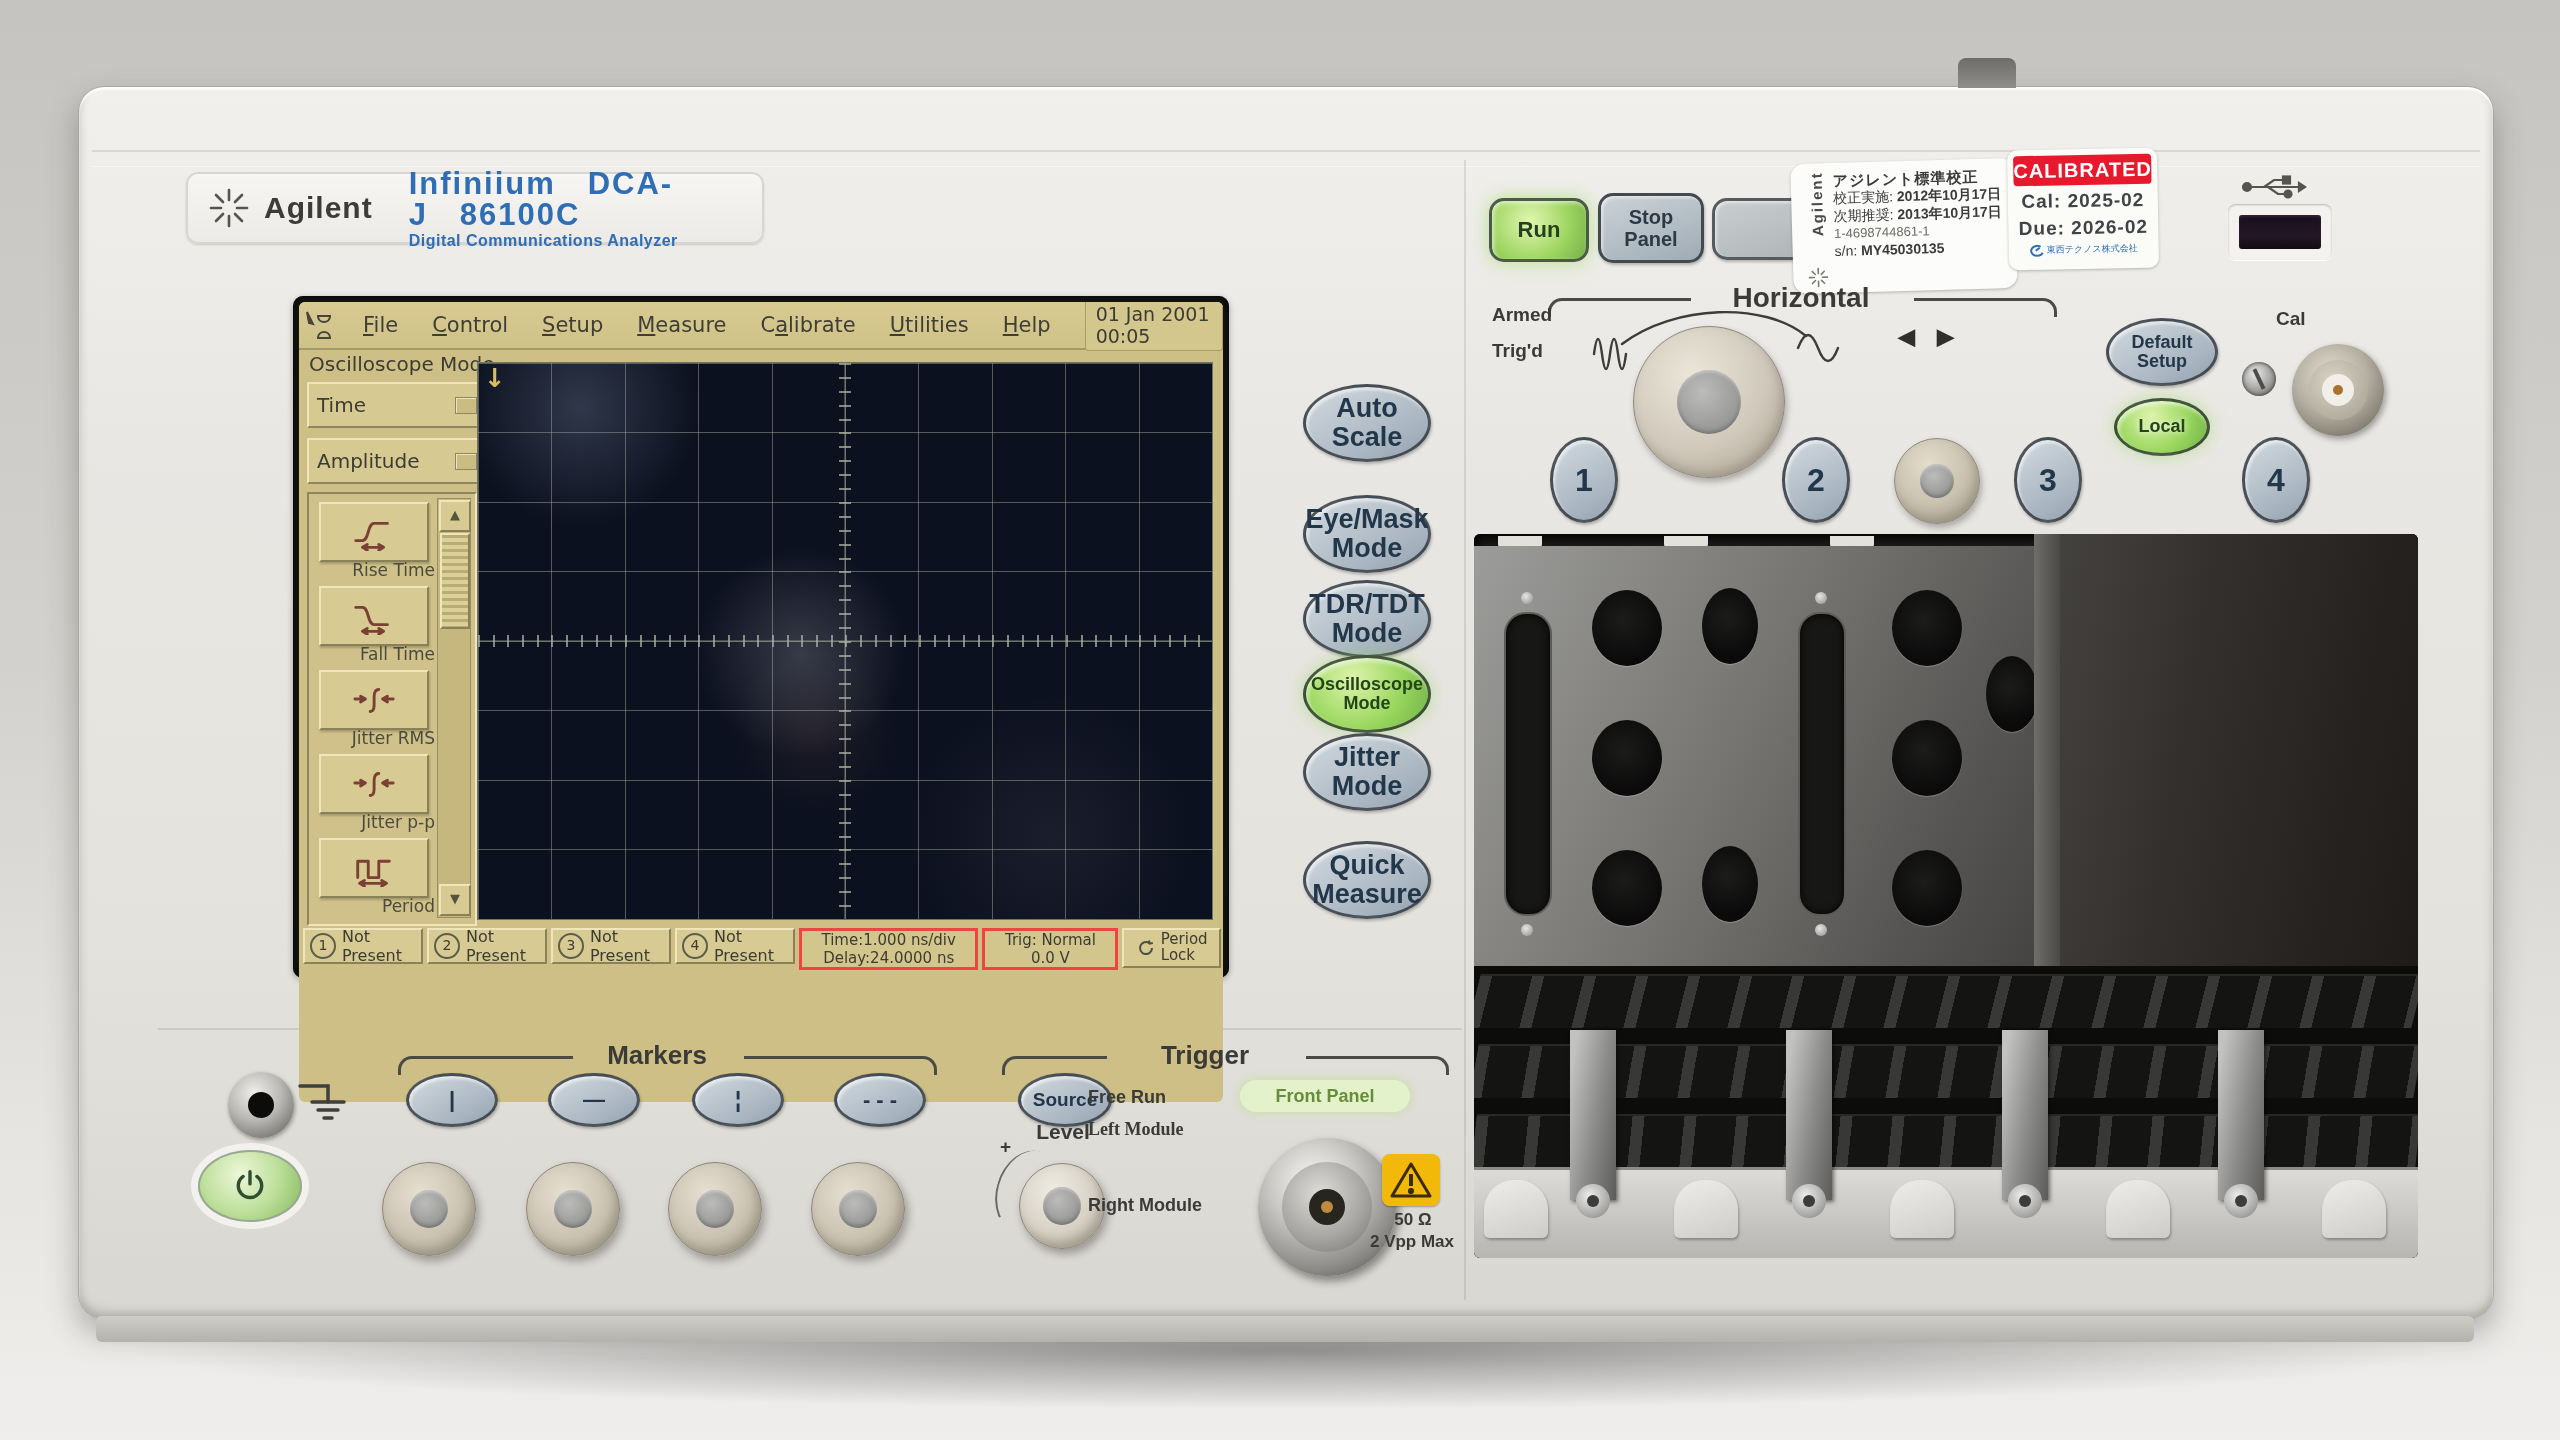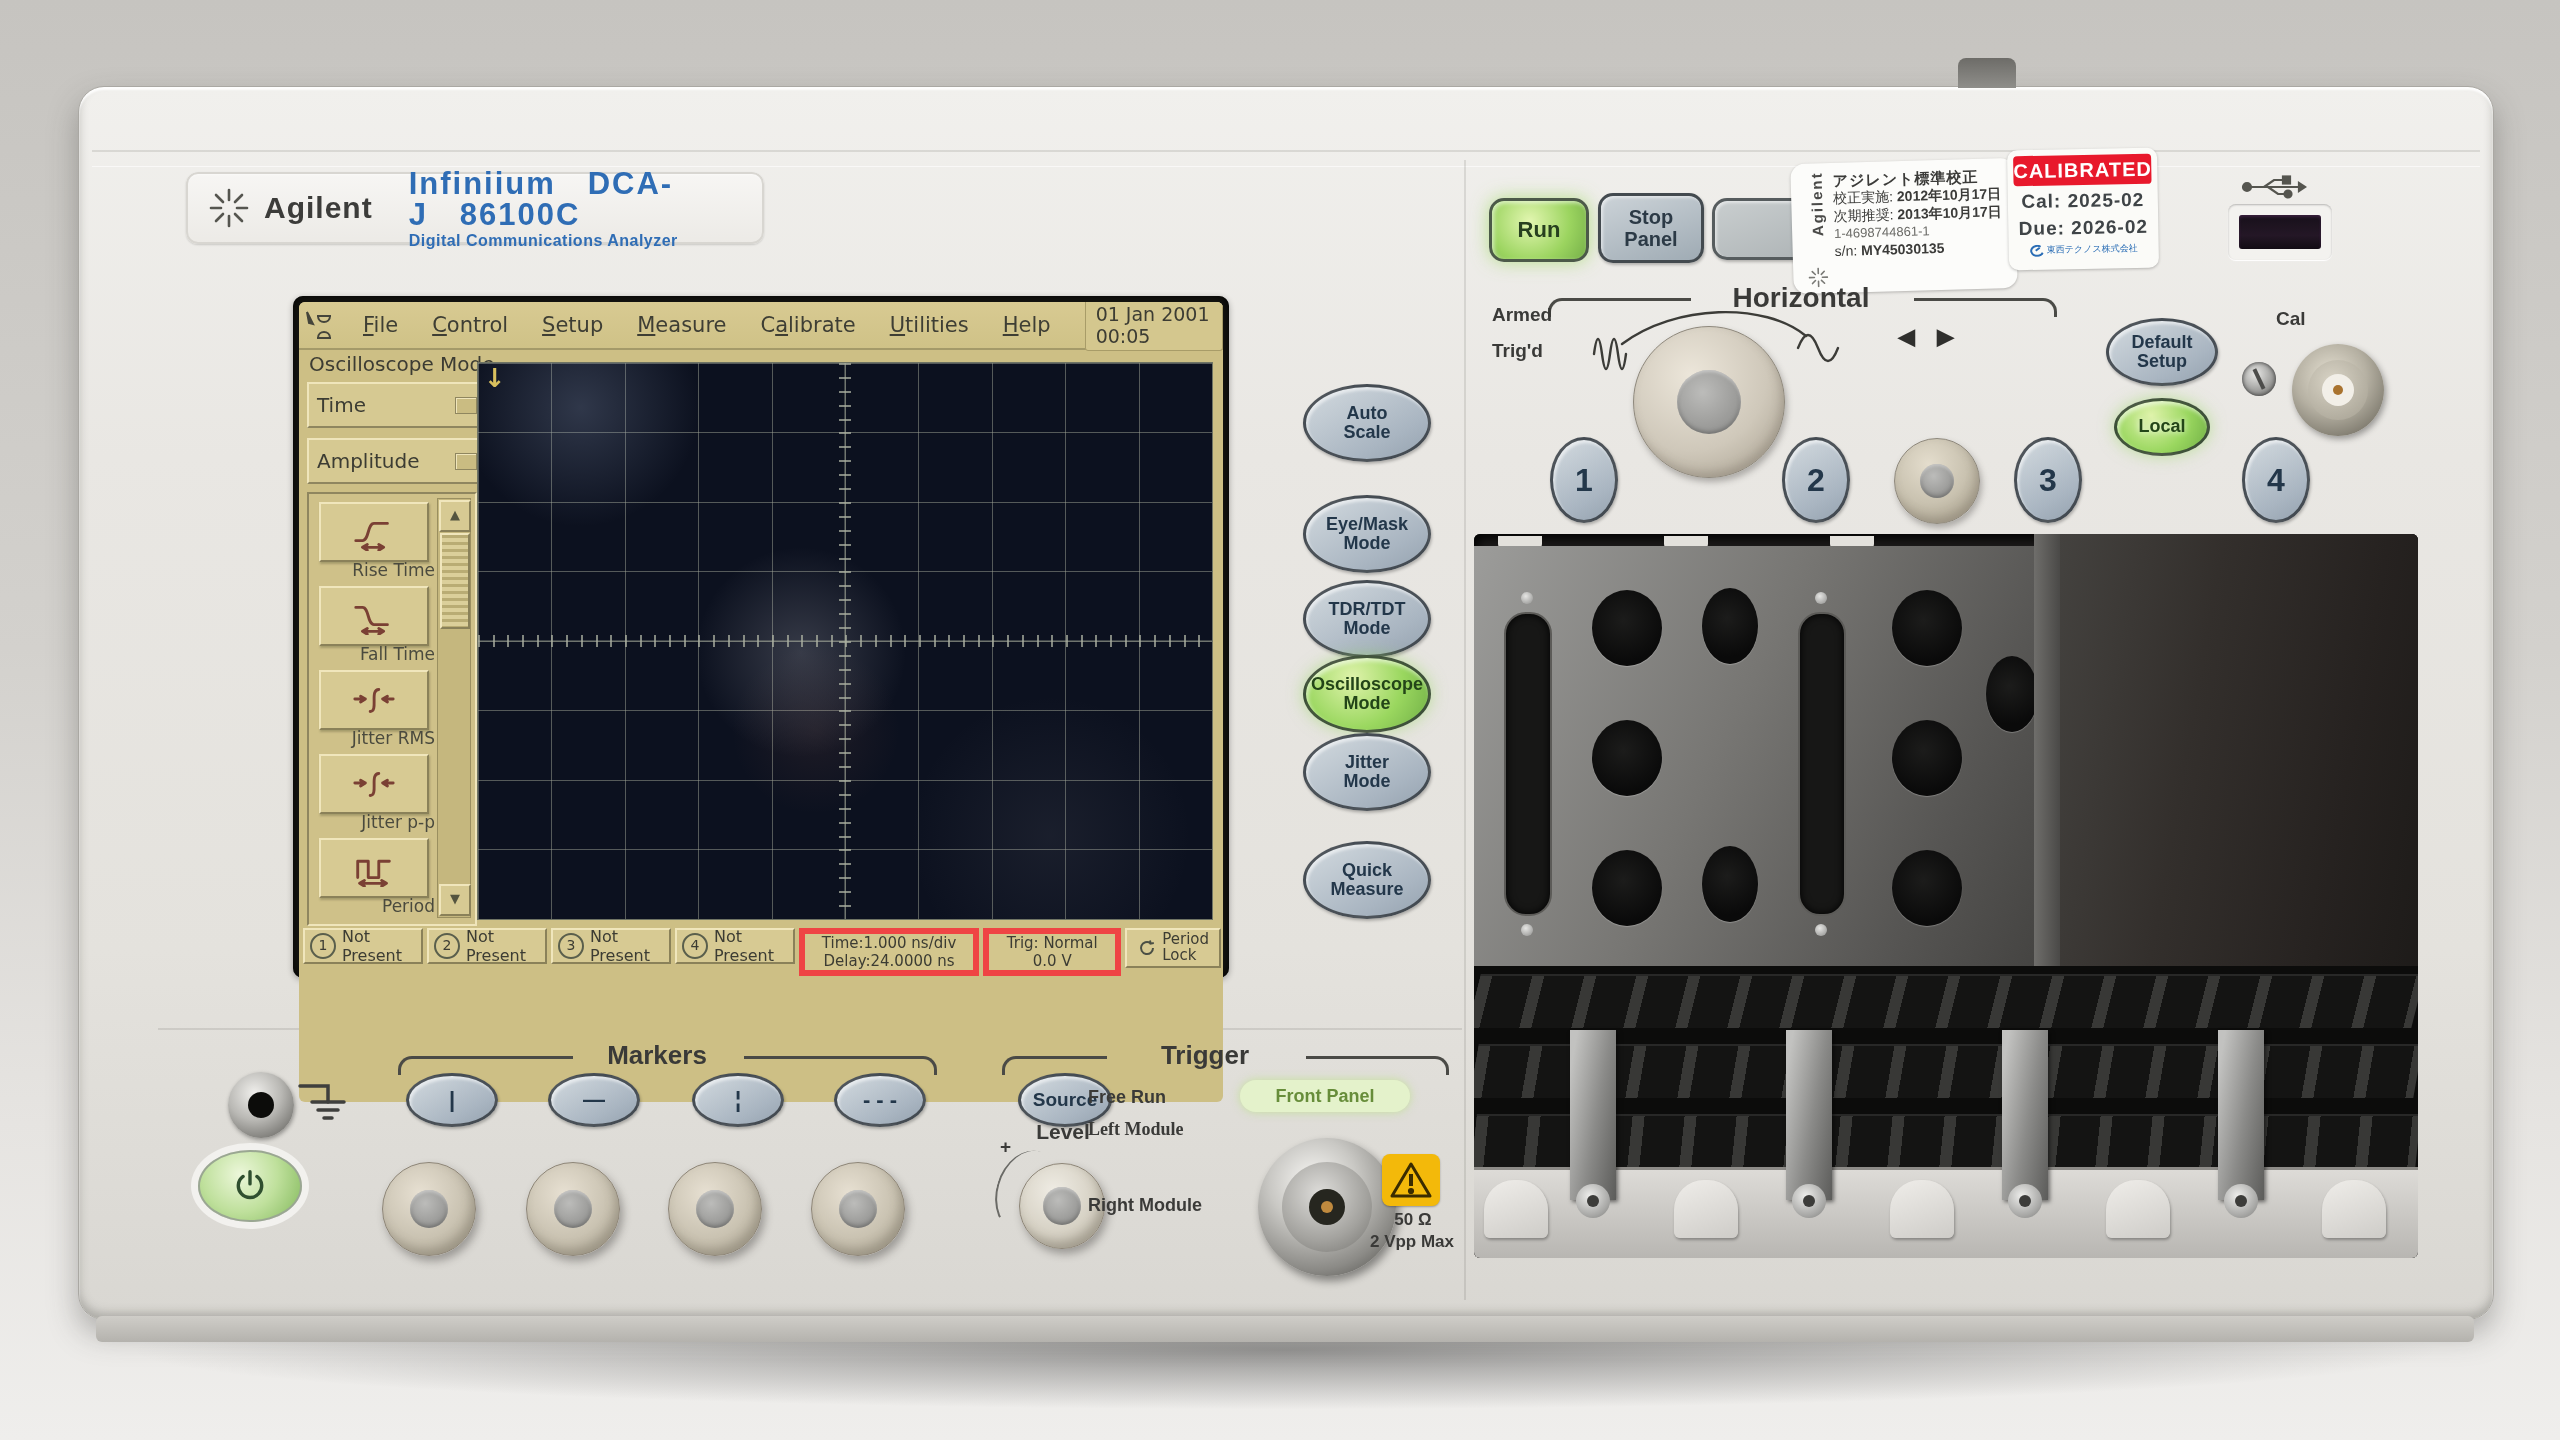--- a/index.html
+++ b/index.html
@@ -79,33 +79,33 @@
     background:repeating-linear-gradient(to bottom,rgba(170,175,160,.75) 0 2px,rgba(0,0,0,0) 2px 13.9px);}
   #hticks{position:absolute;top:50%;left:0;height:2px;width:100%;margin-top:-1px;background:rgba(160,165,150,.35);}
   #hticks-dash{position:absolute;top:50%;left:0;height:12px;width:100%;margin-top:-6px;
     background:repeating-linear-gradient(to right,rgba(170,175,160,.75) 0 2px,rgba(0,0,0,0) 2px 14.7px);}
   #grat-marker{position:absolute;left:6px;top:0px;color:#d9c05e;font-size:26px;font-weight:bold;}
   
   #statusbar{left:4px;top:626px;width:918px;height:40px;display:flex;gap:4px;}
   .chan-btn{width:120px;height:36px;background:#d7ca93;display:flex;align-items:center;gap:6px;padding-left:5px;box-sizing:border-box;
     border-top:2px solid #f0e6bc;border-left:2px solid #f0e6bc;border-right:2px solid #8a8159;border-bottom:2px solid #8a8159;font-size:16px;}
   .chan-num{width:22px;height:22px;border:2px solid #5a5f4c;border-radius:50%;font-size:14px;line-height:21px;text-align:center;flex:none;}
-  .info-box{height:36px;background:#d3c68d;border:6px solid #ef4444;font-size:15px;line-height:1.2;
+  .info-box{height:36px;background:#d3c68d;border:3px solid #ef4444;font-size:15px;line-height:1.2;
     display:flex;flex-direction:column;align-items:center;justify-content:center;}
   #lock-box{width:96px;flex-direction:row;gap:5px;background:#d7ca93;
     border-top:2px solid #f0e6bc;border-left:2px solid #f0e6bc;border-right:2px solid #8a8159;border-bottom:2px solid #8a8159;}
   #lock-box .col{display:flex;flex-direction:column;line-height:1.05;font-size:15px;}
   
   .oval{border-radius:50%;display:flex;flex-direction:column;align-items:center;justify-content:center;
     background:linear-gradient(150deg,#cdd5db 10%,#a9b5c1 70%,#95a2af);
     border:3px solid rgba(38,43,48,.75);box-shadow:inset 2px 3px 3px rgba(255,255,255,.55),1px 2px 3px rgba(0,0,0,.25);
     color:#23374a;font-weight:bold;text-align:center;line-height:1.08;}
   .oval.green{background:radial-gradient(circle at 38% 28%,#dff3ab,#9ad75f 55%,#6fae45);color:#234518;
     box-shadow:inset 2px 3px 4px rgba(255,255,255,.6),0 0 16px rgba(150,215,95,.55);}
-  .mode-btn{left:1303px;width:122px;height:72px;font-size:18px;}
+  .mode-btn{left:1303px;width:122px;height:72px;font-size:27px;}
   
   .rrect{border-radius:15px;display:flex;flex-direction:column;align-items:center;justify-content:center;
     font-weight:bold;border:3px solid #434a4f;box-shadow:inset 2px 2px 3px rgba(255,255,255,.5),1px 2px 3px rgba(0,0,0,.25);}
   #run-btn{left:1489px;top:198px;width:94px;height:58px;font-size:22px;color:#27401f;
     background:radial-gradient(circle at 40% 35%,#e2f6b0,#9bd45f 60%,#76b049);border-color:#4c5a49;
     box-shadow:inset 2px 2px 4px rgba(255,255,255,.6),0 0 18px rgba(160,220,100,.7);}
   #stop-btn{left:1598px;top:193px;width:100px;height:64px;font-size:20px;line-height:1.1;color:#2c3a46;
     background:linear-gradient(160deg,#ccd3d8,#9fabb4);}
   #blank-btn{left:1712px;top:198px;width:100px;height:56px;background:linear-gradient(160deg,#c9cecf,#aeb4b6);border-color:#565c5e;}
   

